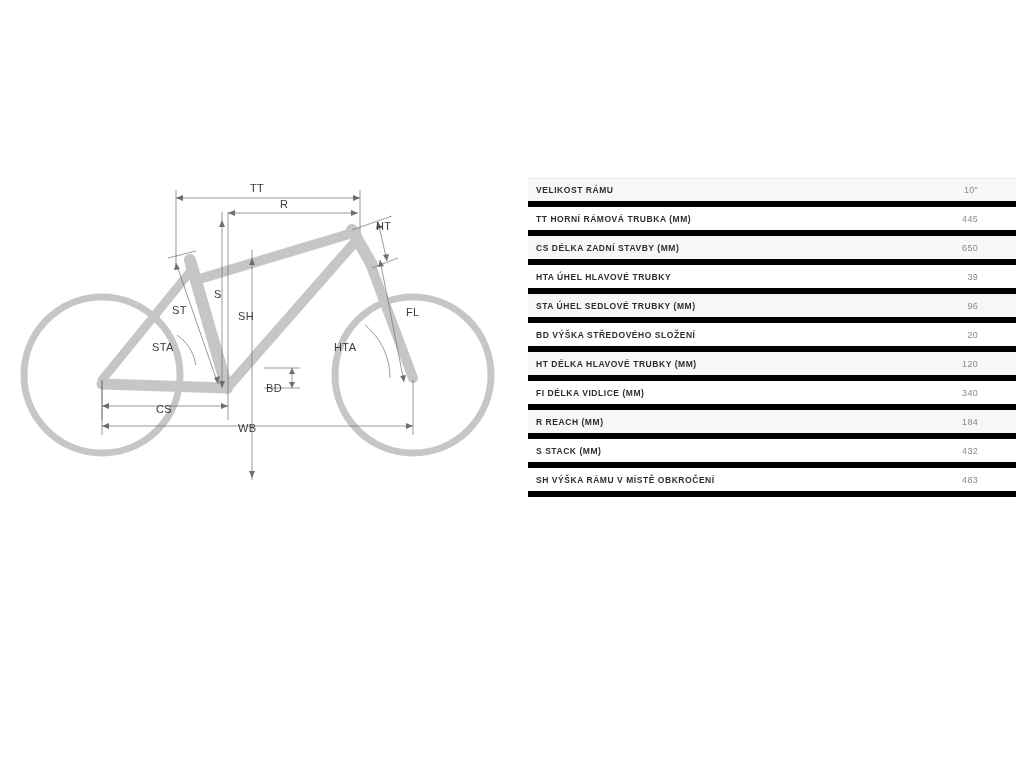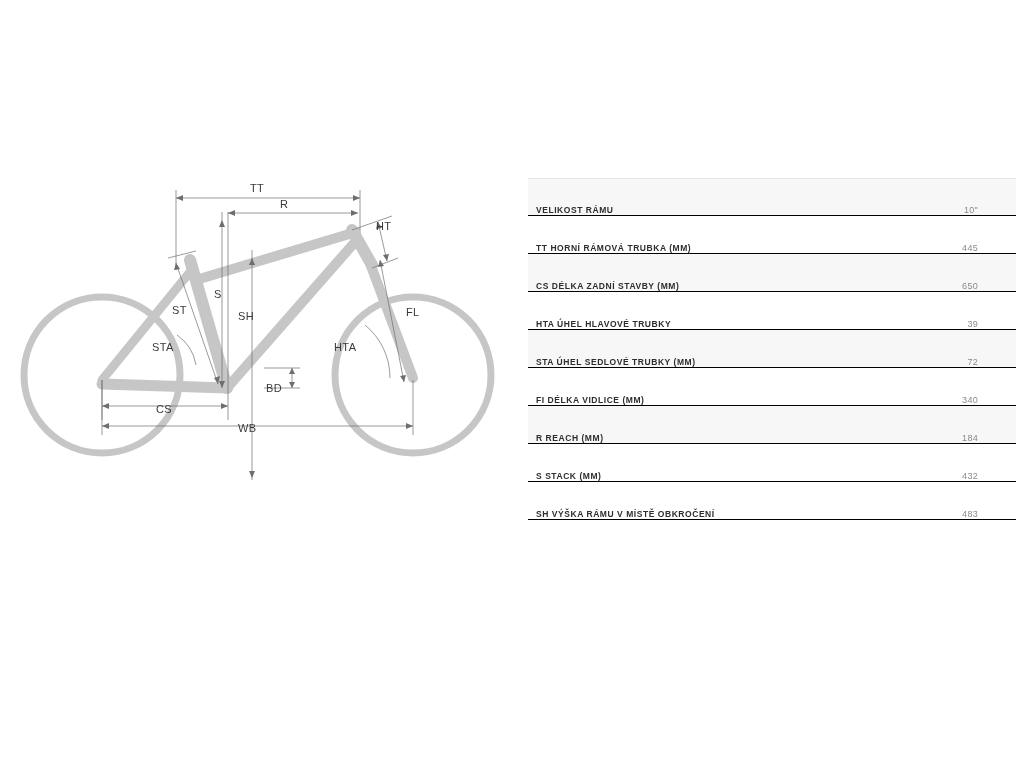--- a/index.html
+++ b/index.html
@@ -42,26 +42,26 @@
 
   
   #spec-panel {
     position: absolute;
     left: 528px;
     top: 178px;
     width: 488px;
   }
   .spec-row {
     display: flex;
-    align-items: flex-end;
+    align-items: center;
     justify-content: space-between;
-    height: 38px;
+    height: 29px;
     padding: 0 10px 0 8px;
     box-sizing: border-box;
-    border-bottom: 1px solid #000000;
+    border-bottom: 6px solid #000000;
   }
   .spec-row.alt {
     background: #f7f7f7;
   }
   .spec-row:first-child {
     border-top: 1px solid #e8e8e8;
   }
   .spec-label {
     font-size: 8.5px;
     font-weight: bold;
@@ -194,21 +194,29 @@
     <div class="spec-row alt">
       <span class="spec-label">CS DÉLKA ZADNÍ STAVBY (MM)</span>
       <span class="spec-value">650</span>
     </div>
     <div class="spec-row">
       <span class="spec-label">HTA ÚHEL HLAVOVÉ TRUBKY</span>
       <span class="spec-value">39</span>
     </div>
     <div class="spec-row alt">
       <span class="spec-label">STA ÚHEL SEDLOVÉ TRUBKY (MM)</span>
-      <span class="spec-value">72</span>
+      <span class="spec-value">96</span>
+    </div>
+    <div class="spec-row">
+      <span class="spec-label">BD VÝŠKA STŘEDOVÉHO SLOŽENÍ</span>
+      <span class="spec-value">20</span>
+    </div>
+    <div class="spec-row alt">
+      <span class="spec-label">HT DÉLKA HLAVOVÉ TRUBKY (MM)</span>
+      <span class="spec-value">120</span>
     </div>
     <div class="spec-row">
       <span class="spec-label">FI DÉLKA VIDLICE (MM)</span>
       <span class="spec-value">340</span>
     </div>
     <div class="spec-row alt">
       <span class="spec-label">R REACH (MM)</span>
       <span class="spec-value">184</span>
     </div>
     <div class="spec-row">

